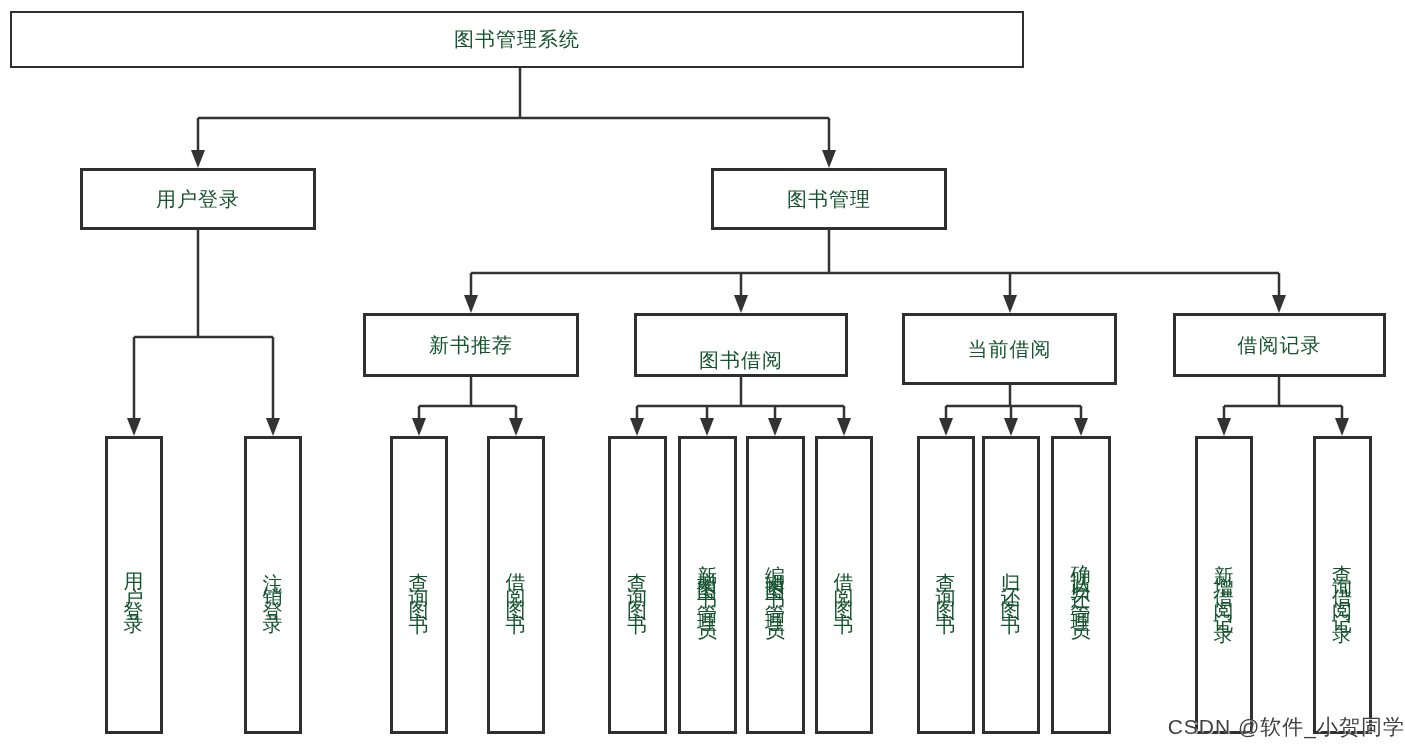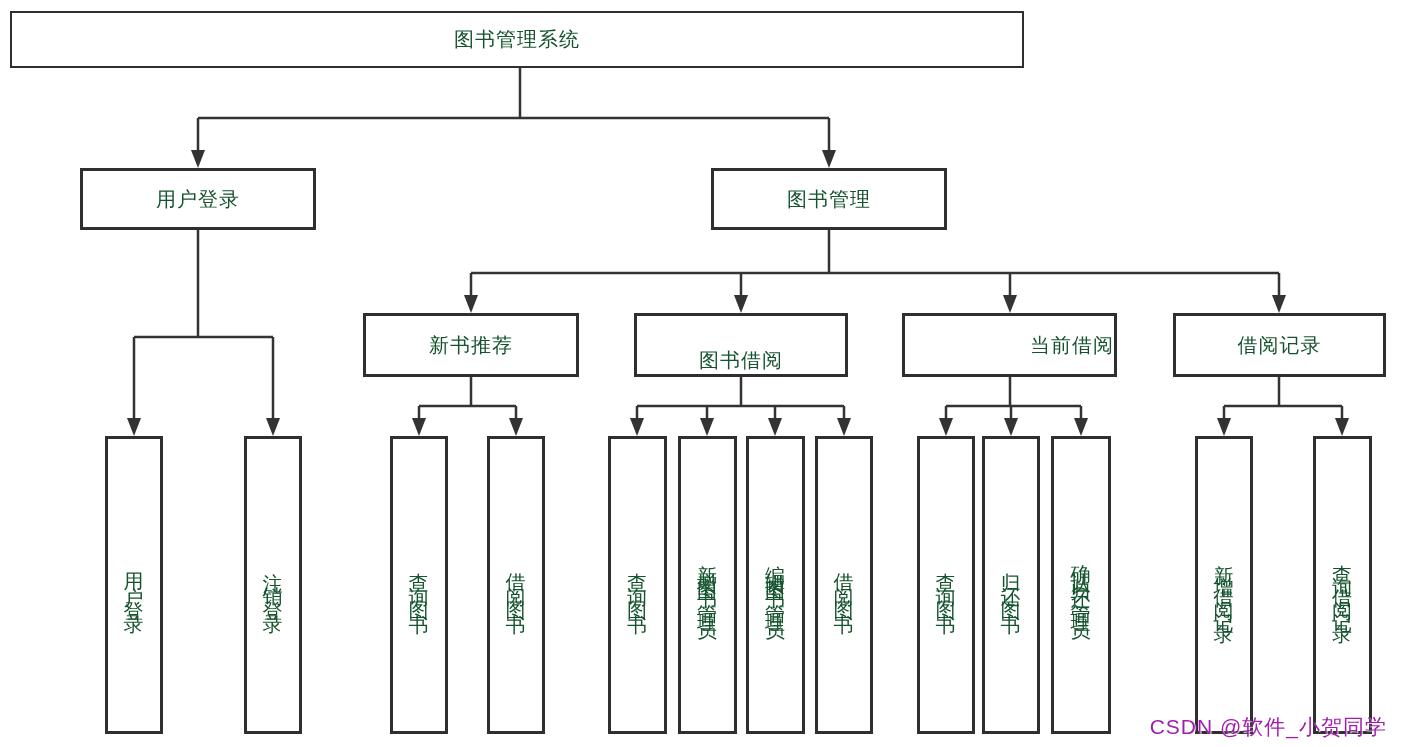--- a/index.html
+++ b/index.html
@@ -16,22 +16,22 @@
   .h-node{font-size:20px;letter-spacing:1px;}
   .v-node span{
     writing-mode:vertical-rl;text-orientation:mixed;
     display:block;line-height:1;
   }
   .v-node{font-size:20px;}
   .ls4{letter-spacing:14px;}
   .ls6{letter-spacing:12px;}
   .ls9{letter-spacing:8px;}
   .watermark{
-    position:absolute;right:18px;top:713px;z-index:3;
-    font-size:21px;color:#a21caf;letter-spacing:1px;
+    position:absolute;right:0;top:713px;z-index:3;
+    font-size:21px;color:#404040;letter-spacing:1px;
     text-shadow:1px 1px 1px rgba(255,255,255,0.9);
   }
 </style>
 </head>
 <body>
 
 <div class="canvas">
 
   <svg class="wires" width="1405" height="747" viewBox="0 0 1405 747">
     <g stroke="#333333" stroke-width="2.5" fill="none">
@@ -83,21 +83,21 @@
   <div class="node h-node" style="left:711px;top:168px;width:236px;height:62px;">
     <span>图书管理</span>
   </div>
 
   <div class="node h-node" style="left:363px;top:313px;width:216px;height:64px;">
     <span>新书推荐</span>
   </div>
   <div class="node h-node" style="left:634px;top:313px;width:214px;height:64px;align-items:flex-end;">
     <span>图书借阅</span>
   </div>
-  <div class="node h-node" style="left:902px;top:313px;width:215px;height:64px;justify-content:flex-end;">
+  <div class="node h-node" style="left:902px;top:313px;width:215px;height:72px;">
     <span>当前借阅</span>
   </div>
   <div class="node h-node" style="left:1173px;top:313px;width:213px;height:64px;">
     <span>借阅记录</span>
   </div>
 
   <div class="node v-node" style="left:105px;top:436px;width:58px;height:298px;">
     <span class="ls4">用户登录</span>
   </div>
   <div class="node v-node" style="left:244px;top:436px;width:58px;height:298px;">

